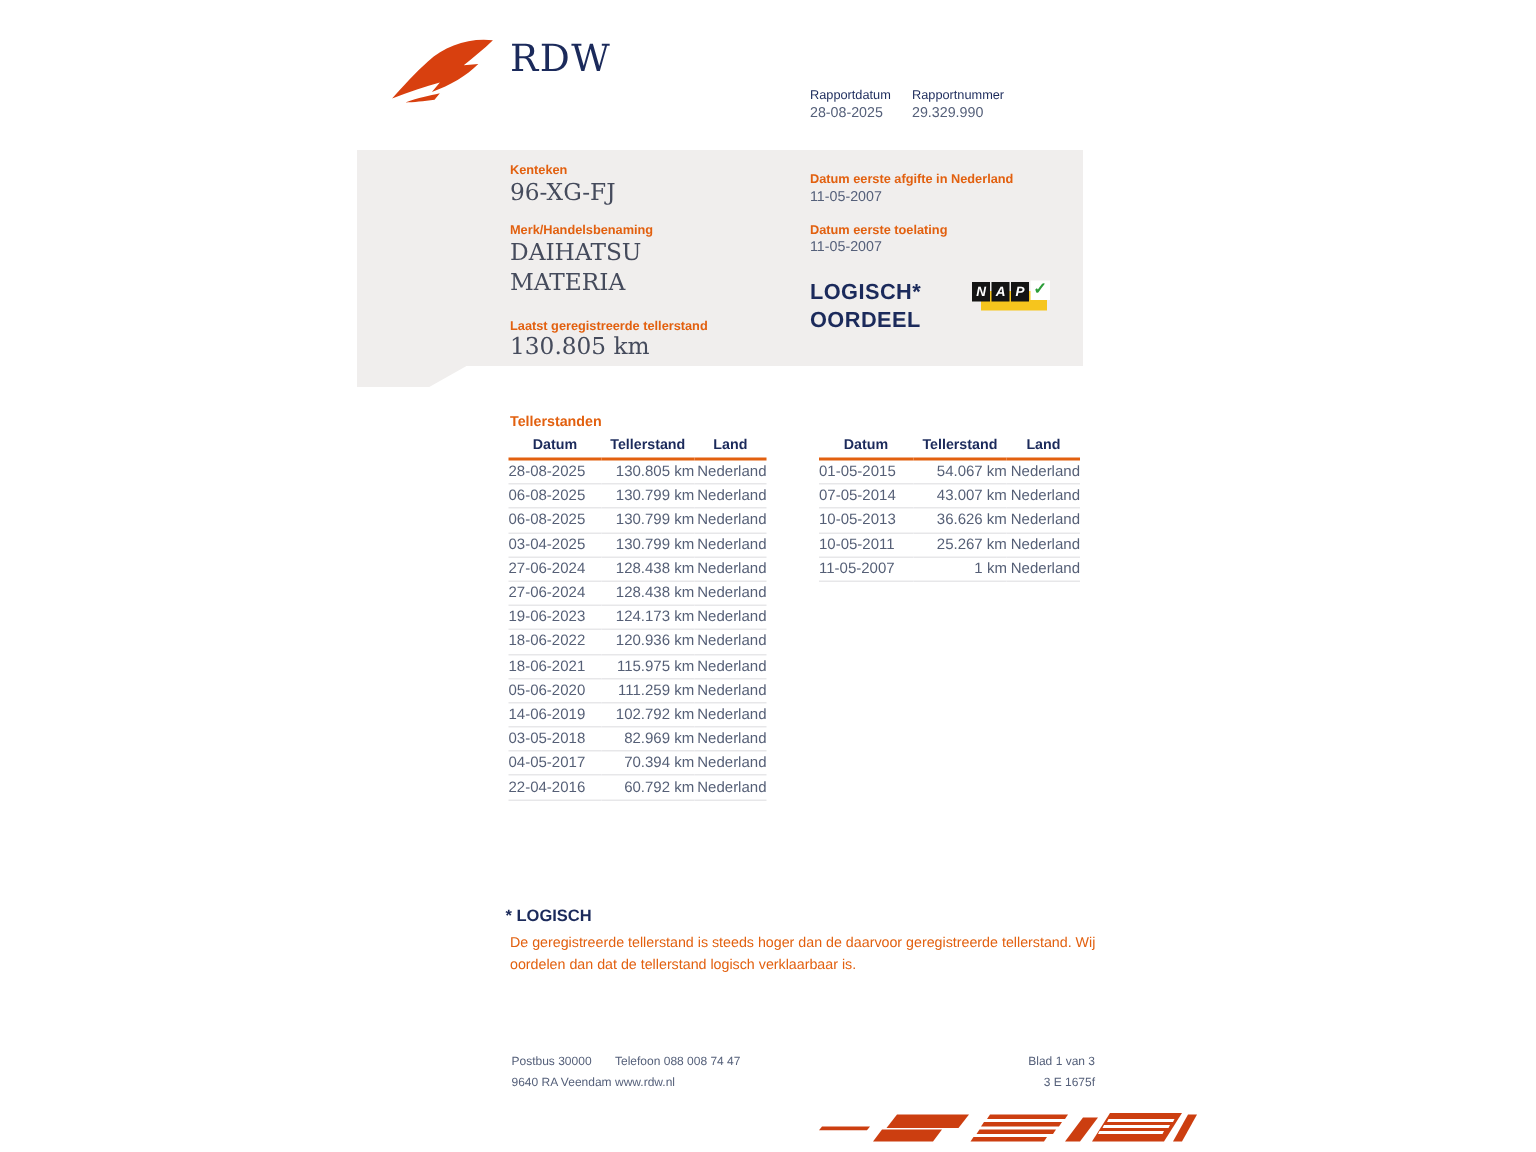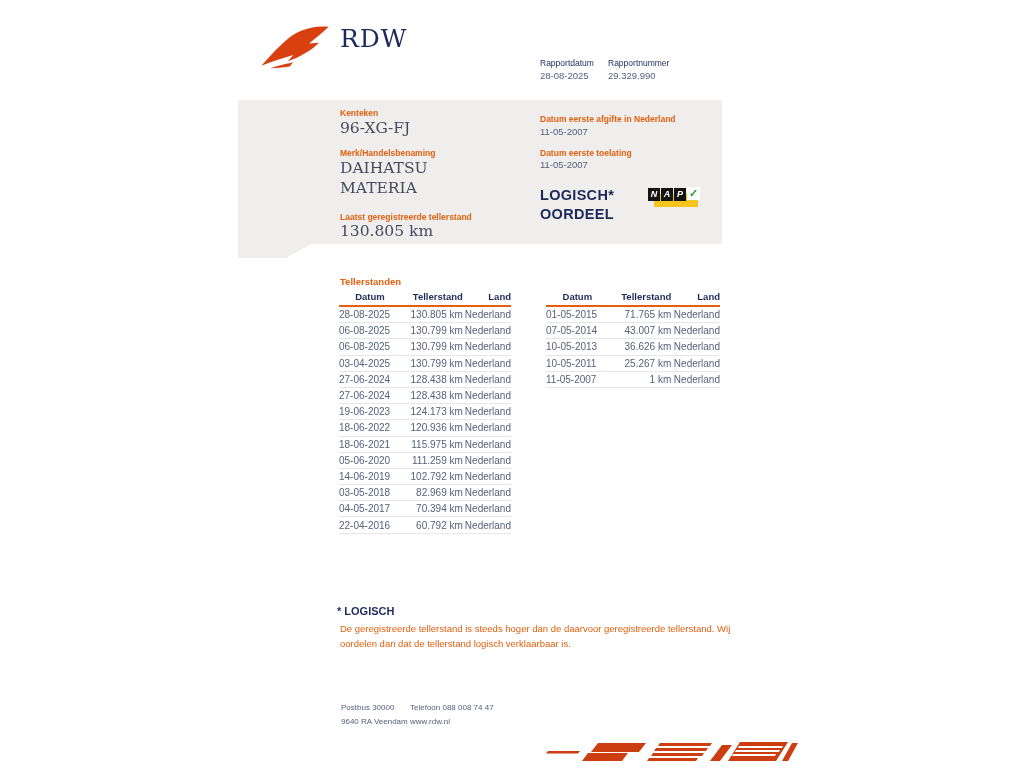--- a/index.html
+++ b/index.html
@@ -52,21 +52,21 @@
   .nap-check { position:absolute; left:39px; top:2px; width:13px; height:13px; background:#ffffff;
                color:#2d9e3a; font-size:11px; font-weight:700; text-align:center; line-height:13px; }
 
   
   .section-title { left:340px; top:276px; font-size:9.5px; font-weight:700; color:#e2600f; }
   .odo-table { border-collapse:collapse; table-layout:fixed; }
   .odo-left  { left:339px; top:289px; width:172px; }
   .odo-right { left:546px; top:289px; width:174px; }
   .odo-table th { font-size:9.5px; font-weight:700; color:#1b2a5b; text-align:center;
                   padding:2px 0 3px 0; border-bottom:2px solid #e2600f; }
-  .odo-table th.r { text-align:right; }
+  .odo-table th.r { text-align:center; }
   .odo-table td { font-size:10px; color:#555f76; padding:2.1px 0; border-bottom:1px solid #e7e7e9; }
   .odo-table td.col-tellerstand, .odo-table td.col-land { text-align:right; }
   .odo-table .col-datum { width:36%; }
   .odo-table .col-tellerstand { width:36%; }
   .odo-table .col-land { width:28%; }
 
   
   .footnote-title { left:337px; top:605px; font-size:11px; font-weight:700; color:#1b2a5b; }
   .footnote-text { left:340px; top:622px; width:400px; font-size:9.5px; line-height:14.5px; color:#e2600f; }
 
@@ -212,21 +212,21 @@
     <thead>
       <tr>
         <th class="col-datum">Datum</th>
         <th class="col-tellerstand r">Tellerstand</th>
         <th class="col-land r">Land</th>
       </tr>
     </thead>
     <tbody>
         <tr>
           <td class="col-datum">01-05-2015</td>
-          <td class="col-tellerstand">71.765 km</td>
+          <td class="col-tellerstand">54.067 km</td>
           <td class="col-land">Nederland</td>
         </tr>
         <tr>
           <td class="col-datum">07-05-2014</td>
           <td class="col-tellerstand">43.007 km</td>
           <td class="col-land">Nederland</td>
         </tr>
         <tr>
           <td class="col-datum">10-05-2013</td>
           <td class="col-tellerstand">36.626 km</td>
@@ -248,20 +248,24 @@
   <div class="abs footnote-title">* LOGISCH</div>
   <div class="abs footnote-text">De geregistreerde tellerstand is steeds hoger dan de daarvoor geregistreerde tellerstand. Wij oordelen dan dat de tellerstand logisch verklaarbaar is.</div>
 
   <div class="abs foot foot-col1">
     <div>Postbus 30000</div>
     <div>9640 RA Veendam</div>
   </div>
   <div class="abs foot foot-col2">
     <div>Telefoon 088 008 74 47</div>
     <div>www.rdw.nl</div>
+  </div>
+  <div class="abs foot foot-col3">
+    <div>Blad 1 van 3</div>
+    <div>3 E 1675f</div>
   </div>
 
   <svg class="abs stripes" viewBox="0 0 258 31">
     <g fill="#cc3e10">
       <polygon points="8,14 40,14 38,16.5 6,16.5"></polygon>
       <polygon points="58,6 106,6 99,15 51,15"></polygon>
       <polygon points="48,16 88,16 82,24 42,24"></polygon>
       <polygon points="120,6 172,6 170,9 118,9"></polygon>
       <polygon points="116,11 168,11 166,14 114,14"></polygon>
       <polygon points="113,16 164,16 162,19 111,19"></polygon>

